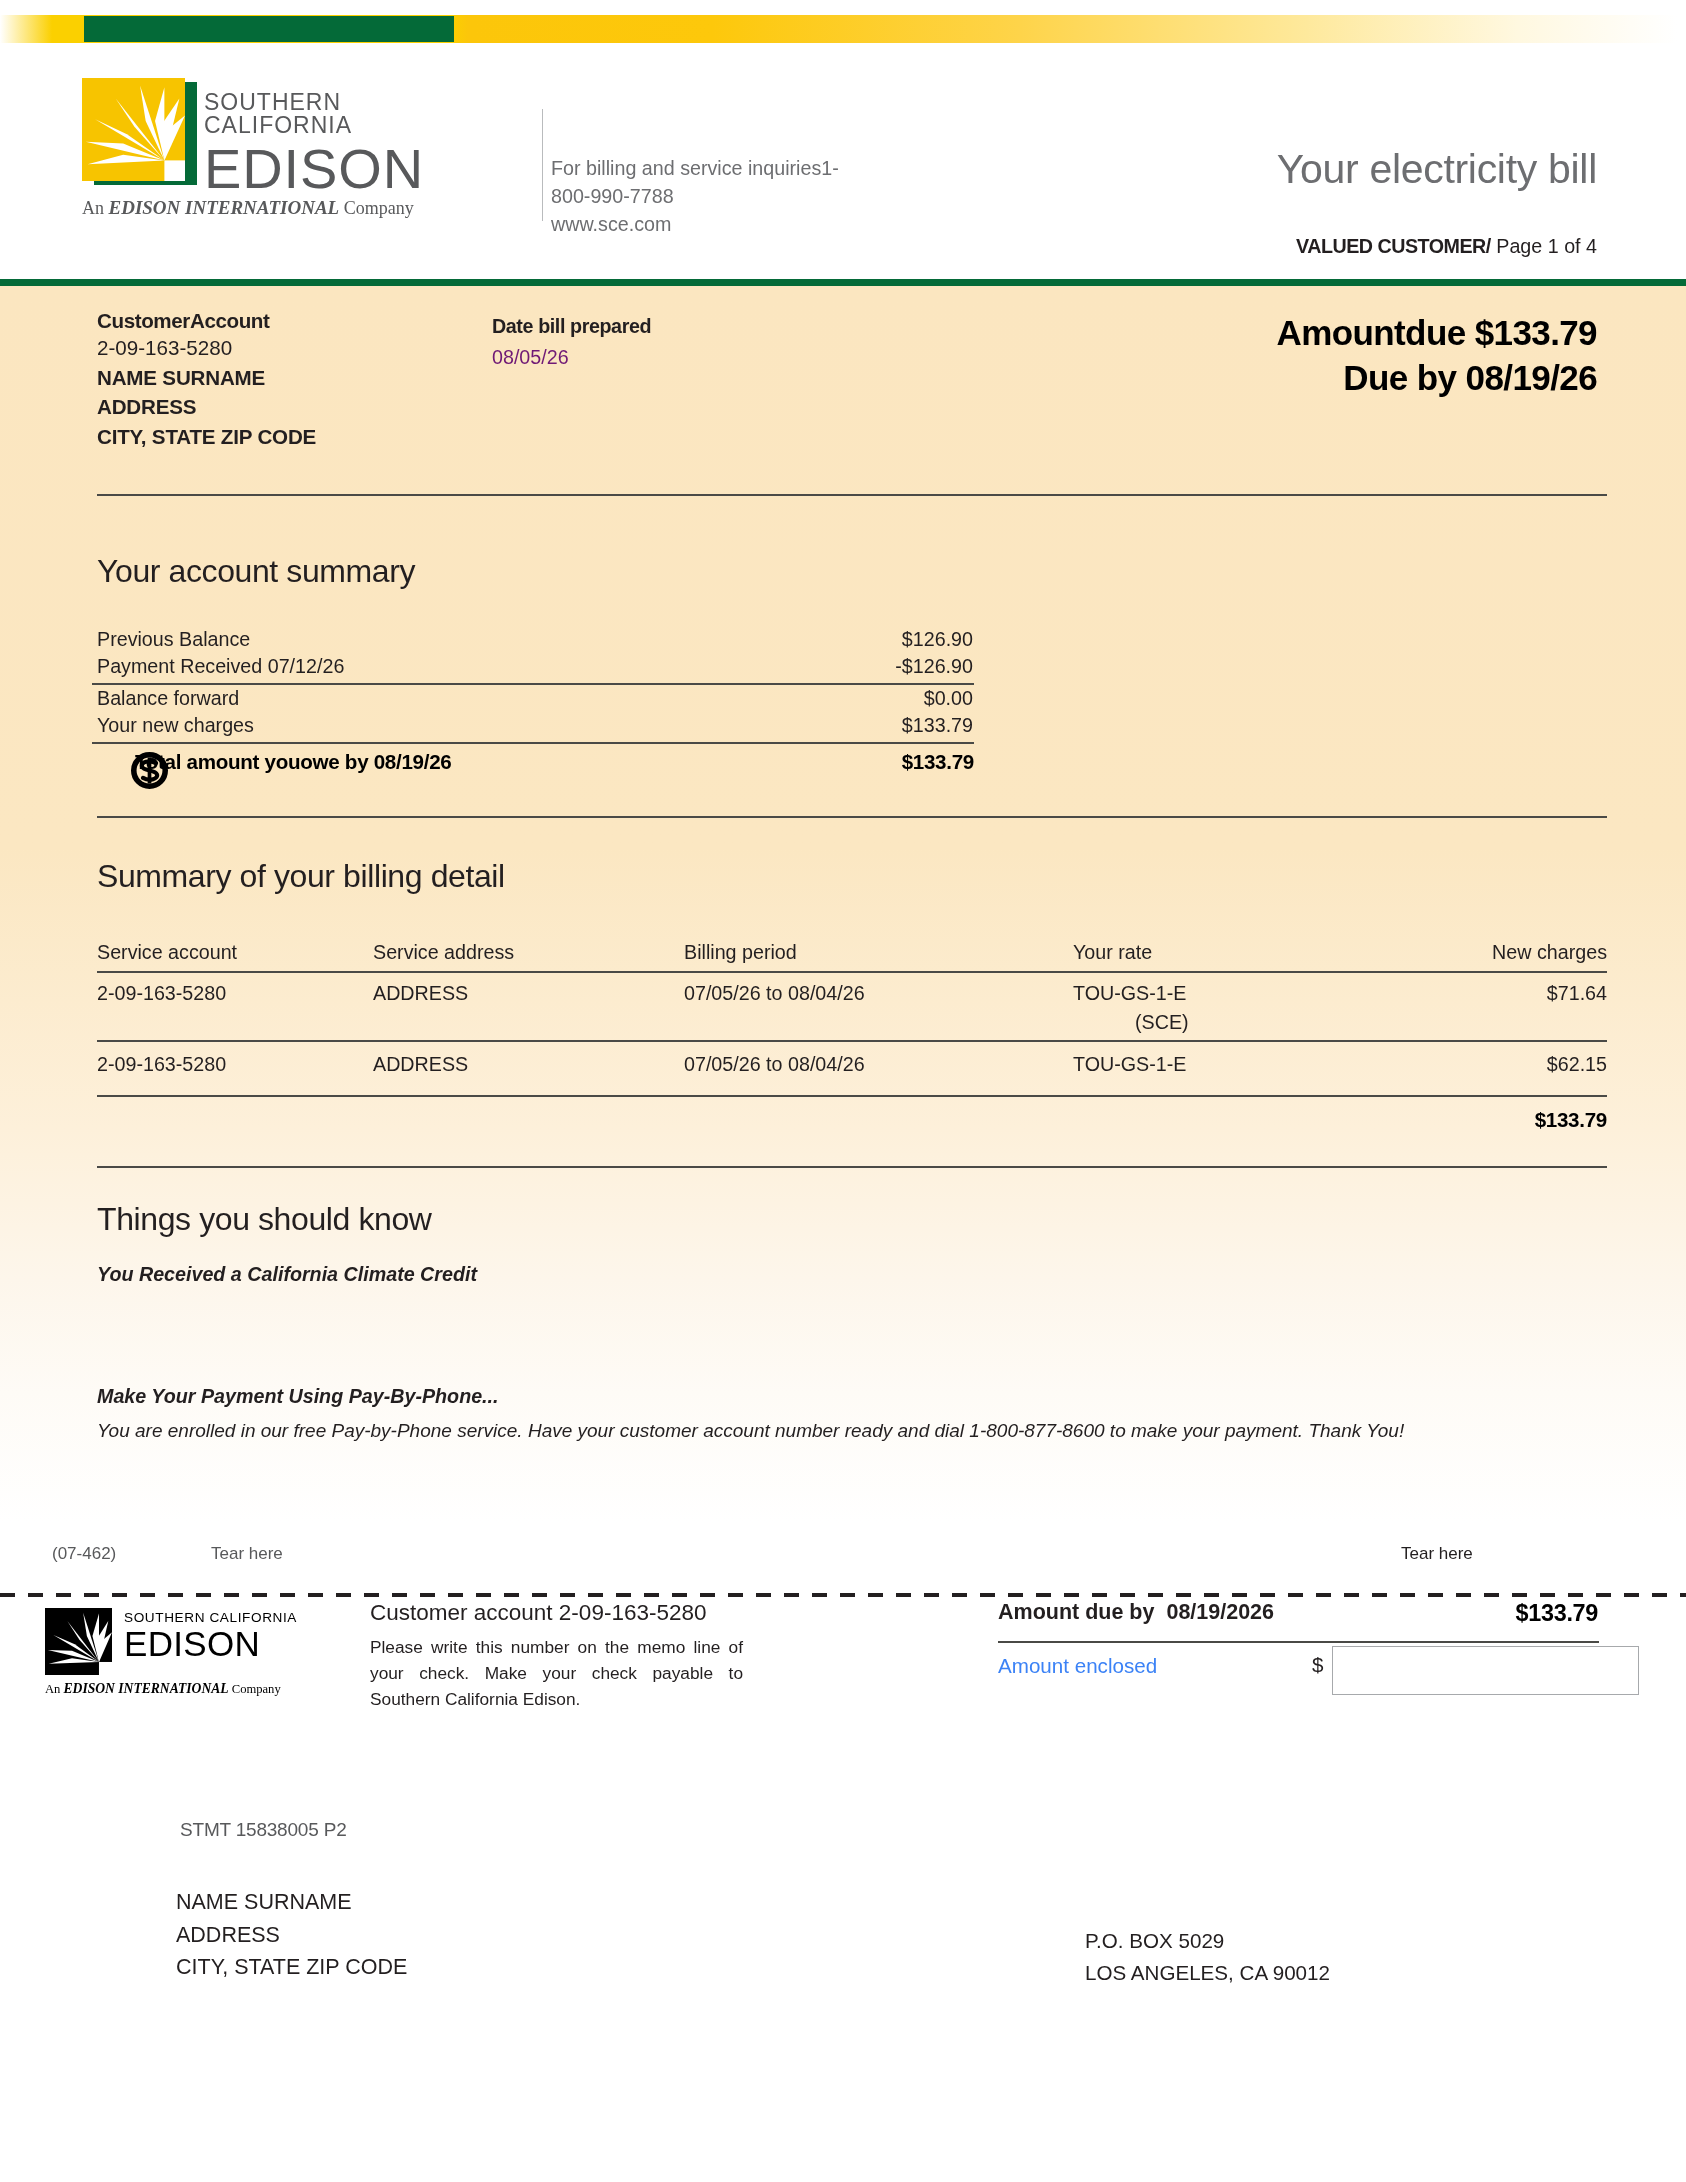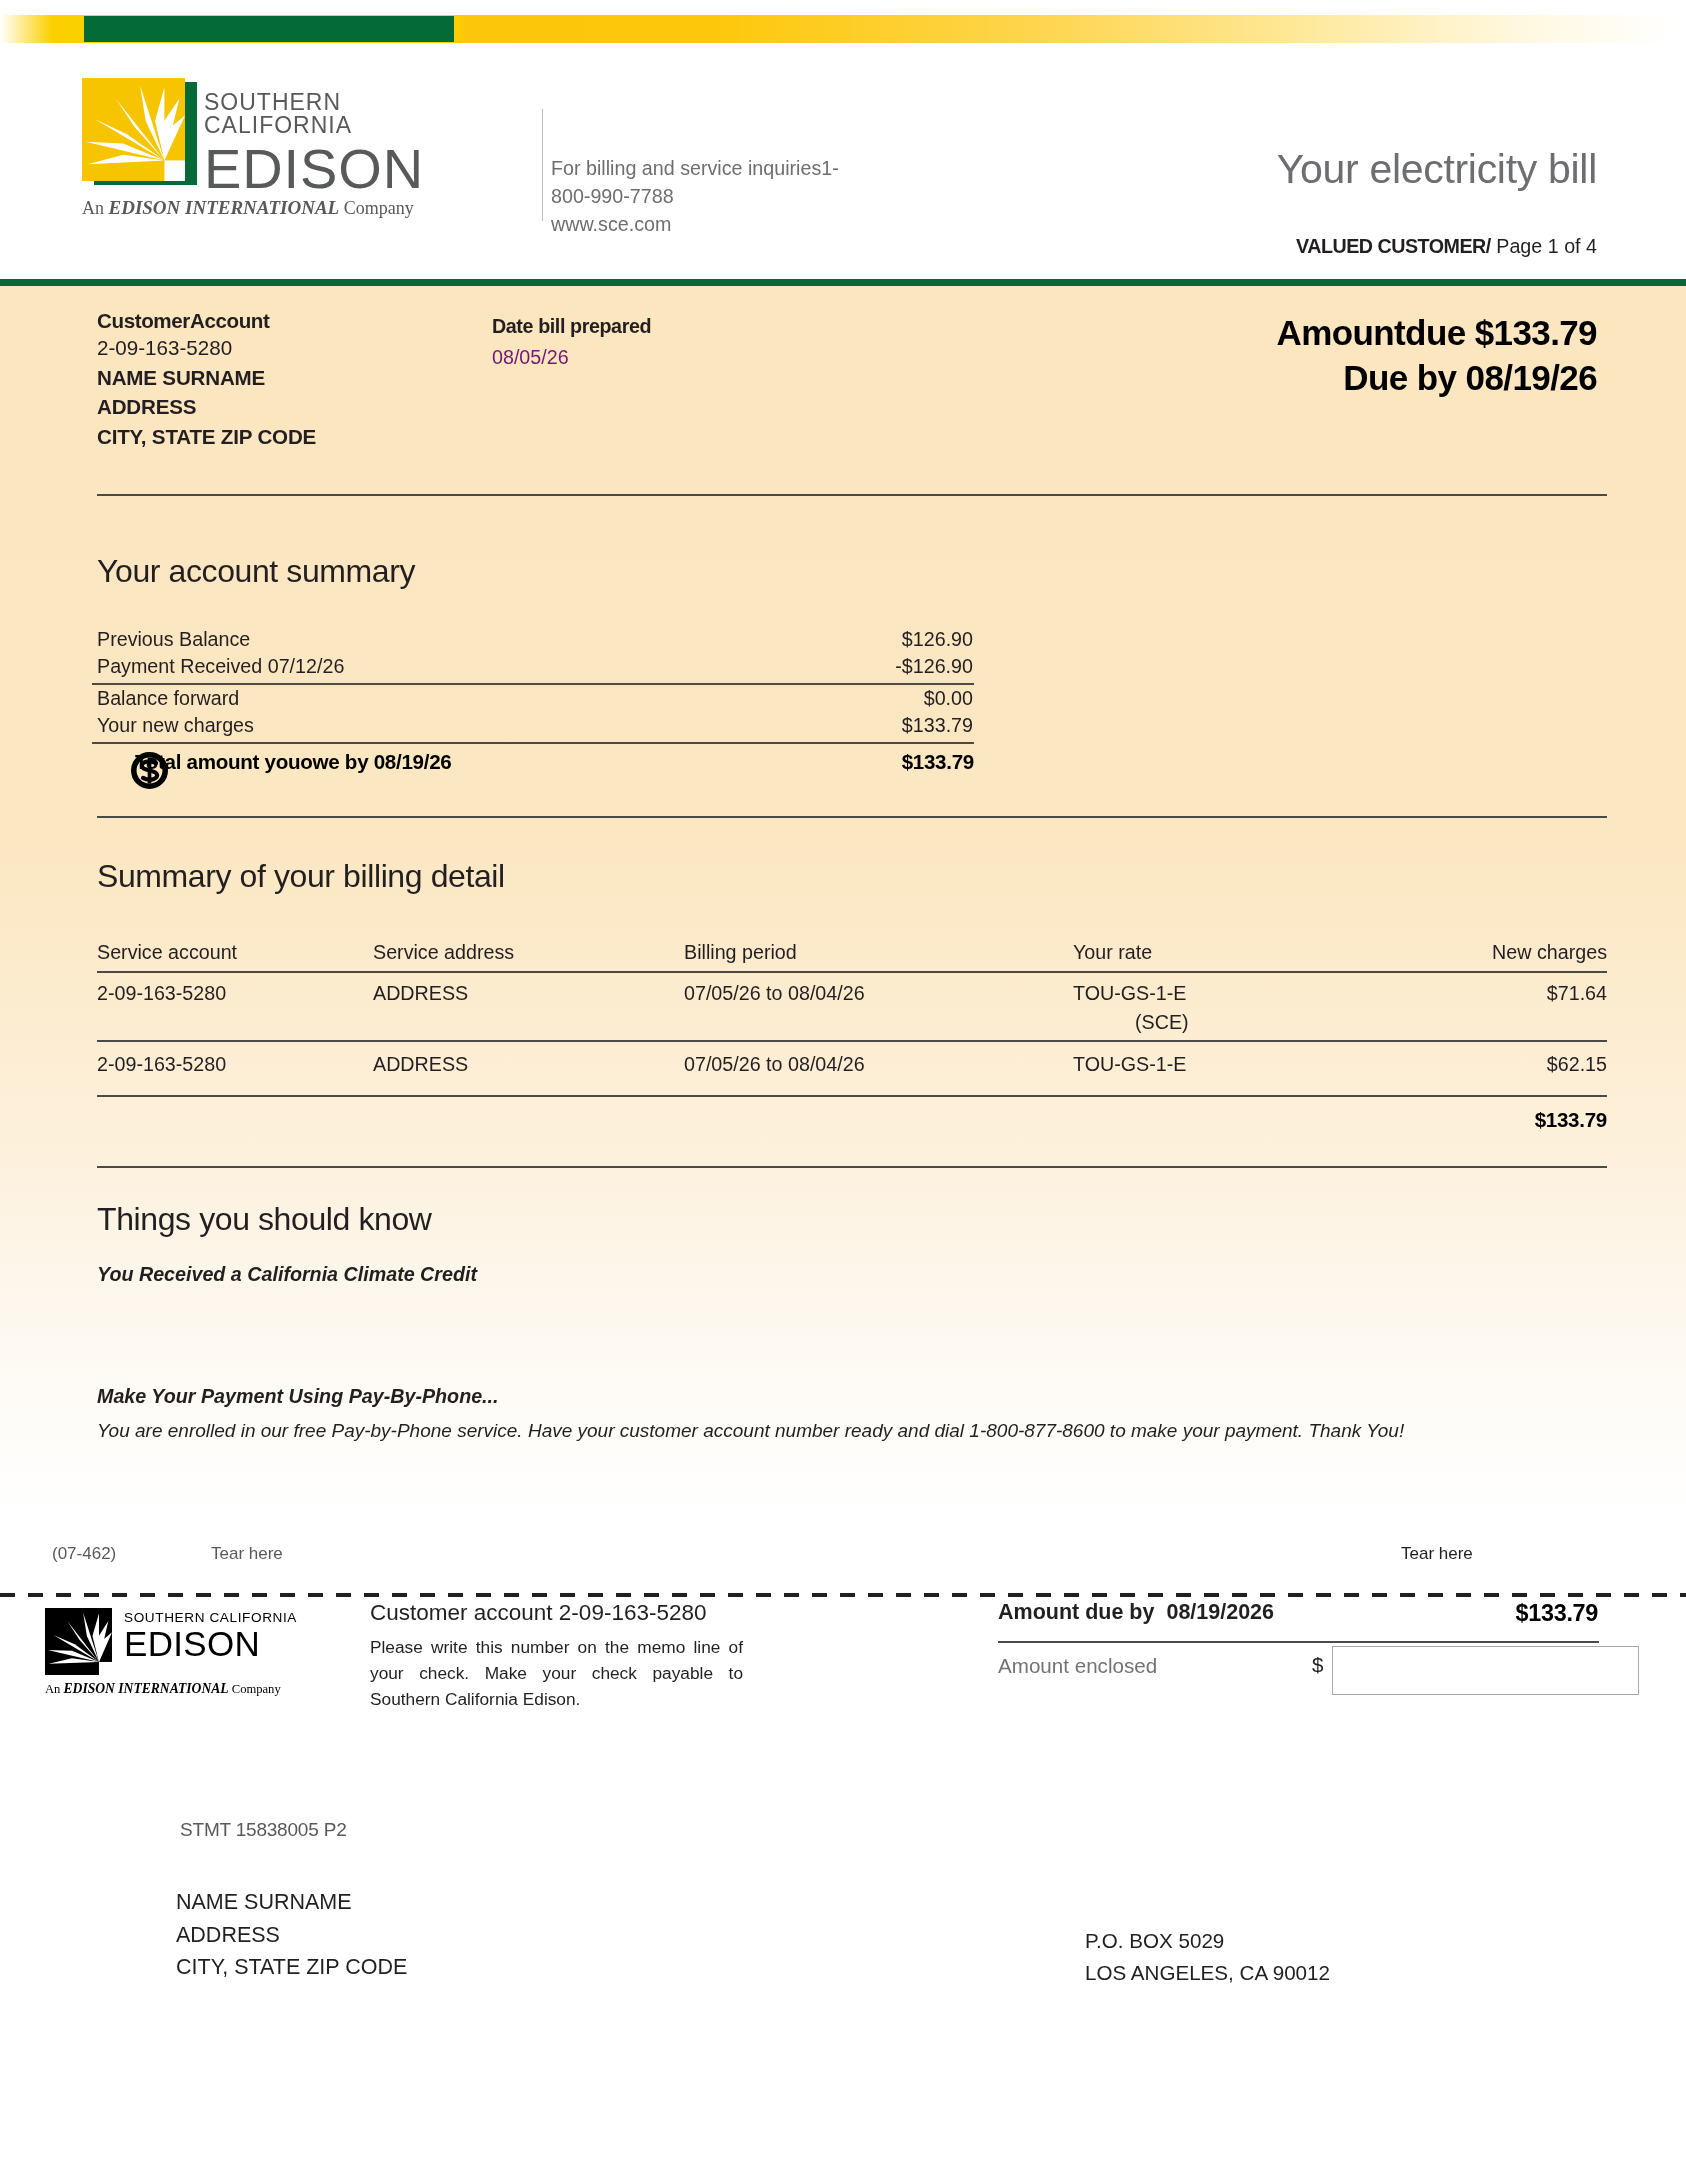--- a/index.html
+++ b/index.html
@@ -222,21 +222,21 @@
   }
   .stub-due-amt {
     position: absolute; right: 88px; top: 1600px;
     font-size: 23.4px; font-weight: bold; color: #000; letter-spacing:-0.3px;
   }
   .stub-rule {
     position: absolute; left: 998px; top: 1641px; width: 601px; height: 1.9px; background: #4a4a46;
   }
   .stub-encl-label {
     position: absolute; left: 998px; top: 1654px;
-    font-size: 20.6px; color: #737373;
+    font-size: 20.6px; color: #3b82f6;
   }
   .stub-dollar {
     position: absolute; left: 1312px; top: 1653px;
     font-size: 20.6px; color: #231f20;
   }
   .stub-input {
     position: absolute; left: 1332px; top: 1646px;
     width: 307px; height: 49px;
     border: 1.9px solid #a7a9ac; background: #ffffff;
   }

